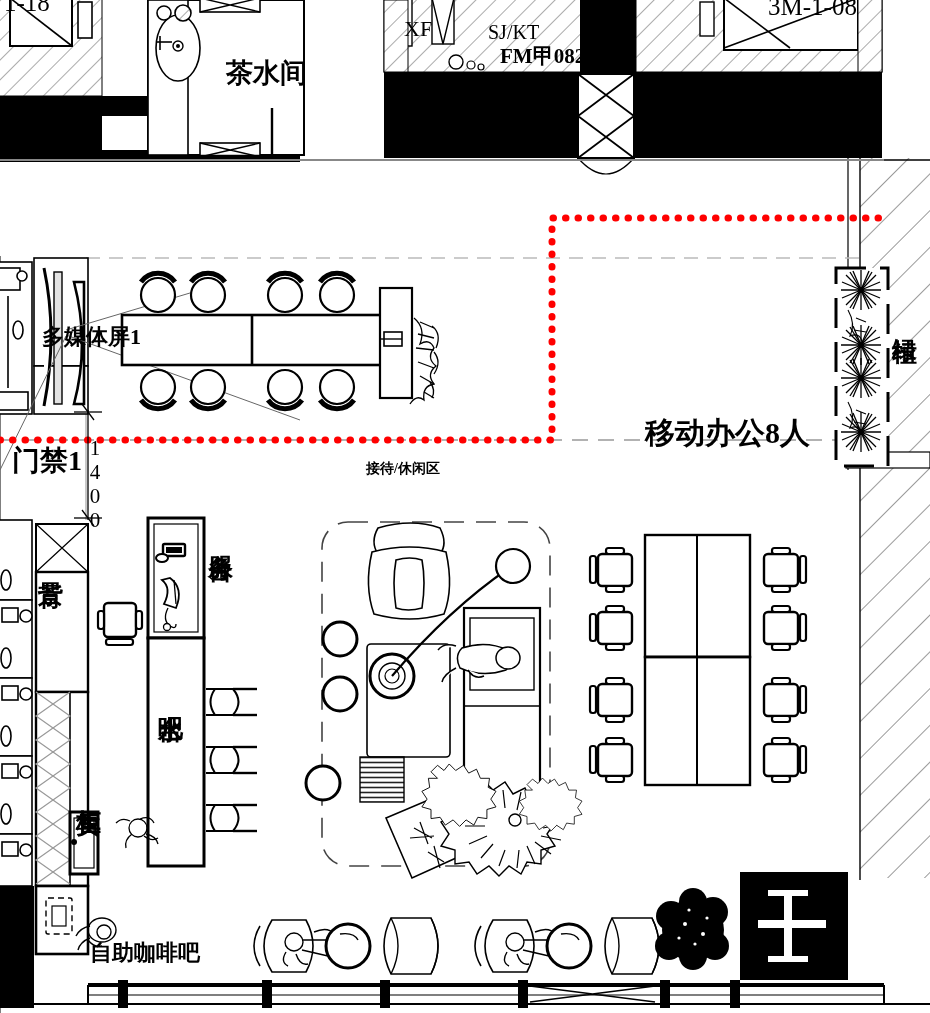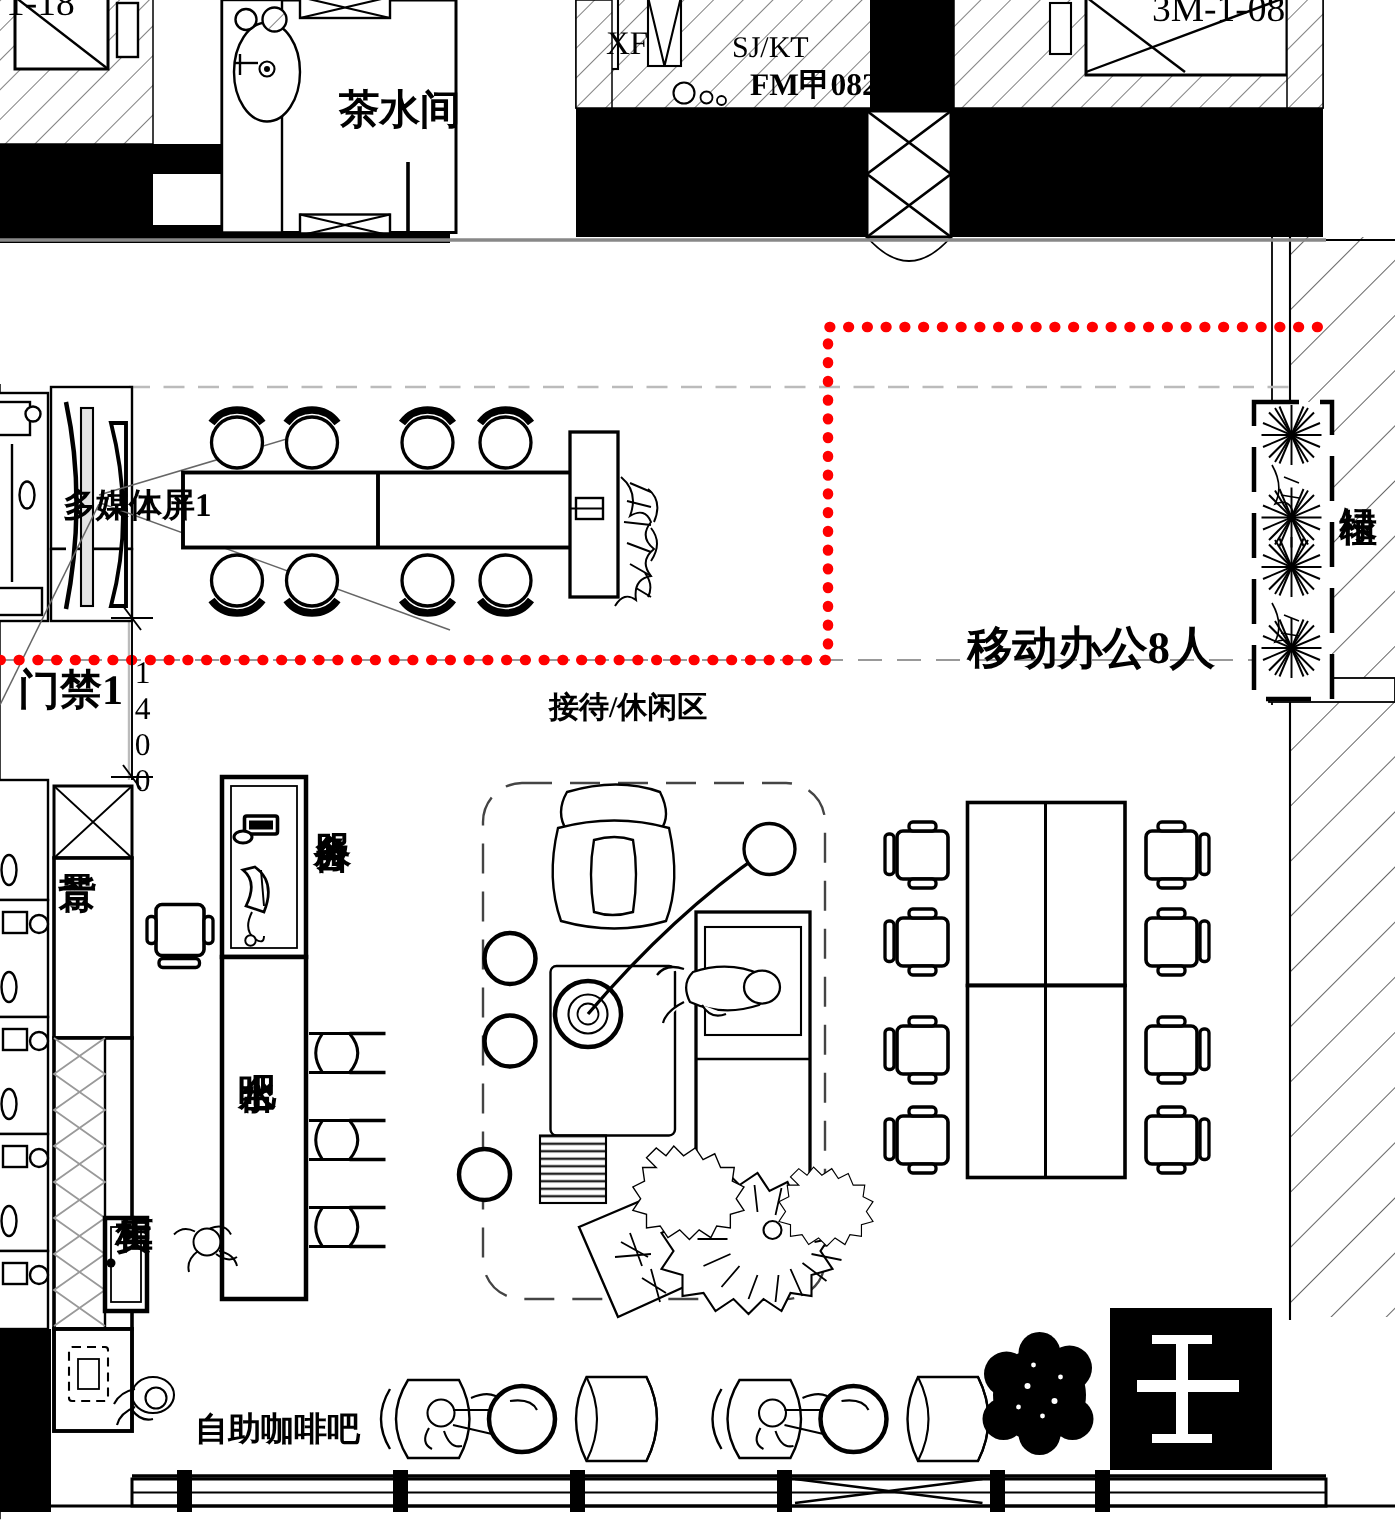--- a/index.html
+++ b/index.html
@@ -466,29 +466,29 @@
 <div class="lbl eng" style="left:768px;top:-6px;font-size:25px;">3M-1-08</div>
 
 <div class="lbl eng" style="left:4px;top:-10px;font-size:25px;">1-18</div>
 
 <div class="lbl" style="left:42px;top:326px;font-size:22px;">多媒体屏1</div>
 
 <div class="lbl" style="left:12px;top:447px;font-size:28px;font-family:Liberation Serif, serif;">门禁1</div>
 
 <div class="lbl vlbl eng" style="left:84px;top:436px;font-size:21px;">1400</div>
 
-<div class="lbl" style="left:366px;top:462px;font-size:20px;text-align:center;">接待/休闲区</div>
+<div class="lbl" style="left:366px;top:462px;font-size:14px;text-align:center;">接待/休闲区</div>
 
 <div class="lbl" style="left:645px;top:418px;font-size:30px;">移动办公8人</div>
 
 <div class="lbl vlbl" style="left:892px;top:318px;font-size:25px;">绿植</div>
 
 <div class="lbl vlbl" style="left:208px;top:536px;font-size:25px;">服务台</div>
 
 <div class="lbl vlbl" style="left:158px;top:696px;font-size:25px;">水吧台</div>
 
 <div class="lbl vlbl" style="left:38px;top:562px;font-size:25px;">背景</div>
 
 <div class="lbl vlbl" style="left:76px;top:790px;font-size:25px;">售卖柜</div>
 
-<div class="lbl" style="left:90px;top:942px;font-size:22px;margin-left:40px;">自助咖啡吧</div>
+<div class="lbl" style="left:90px;top:942px;font-size:22px;">自助咖啡吧</div>
 
 </div>
 
 </body></html>

